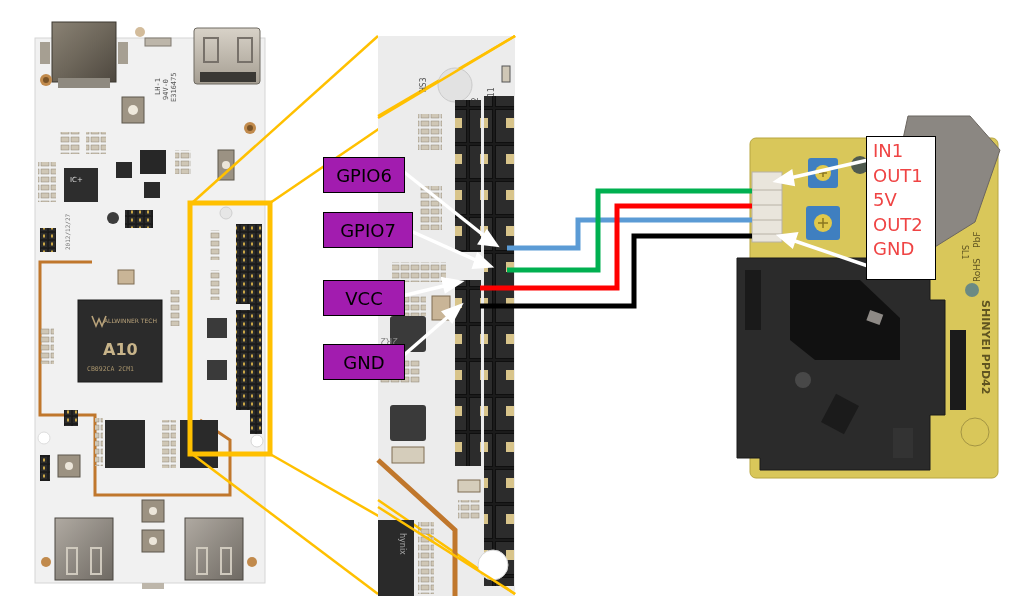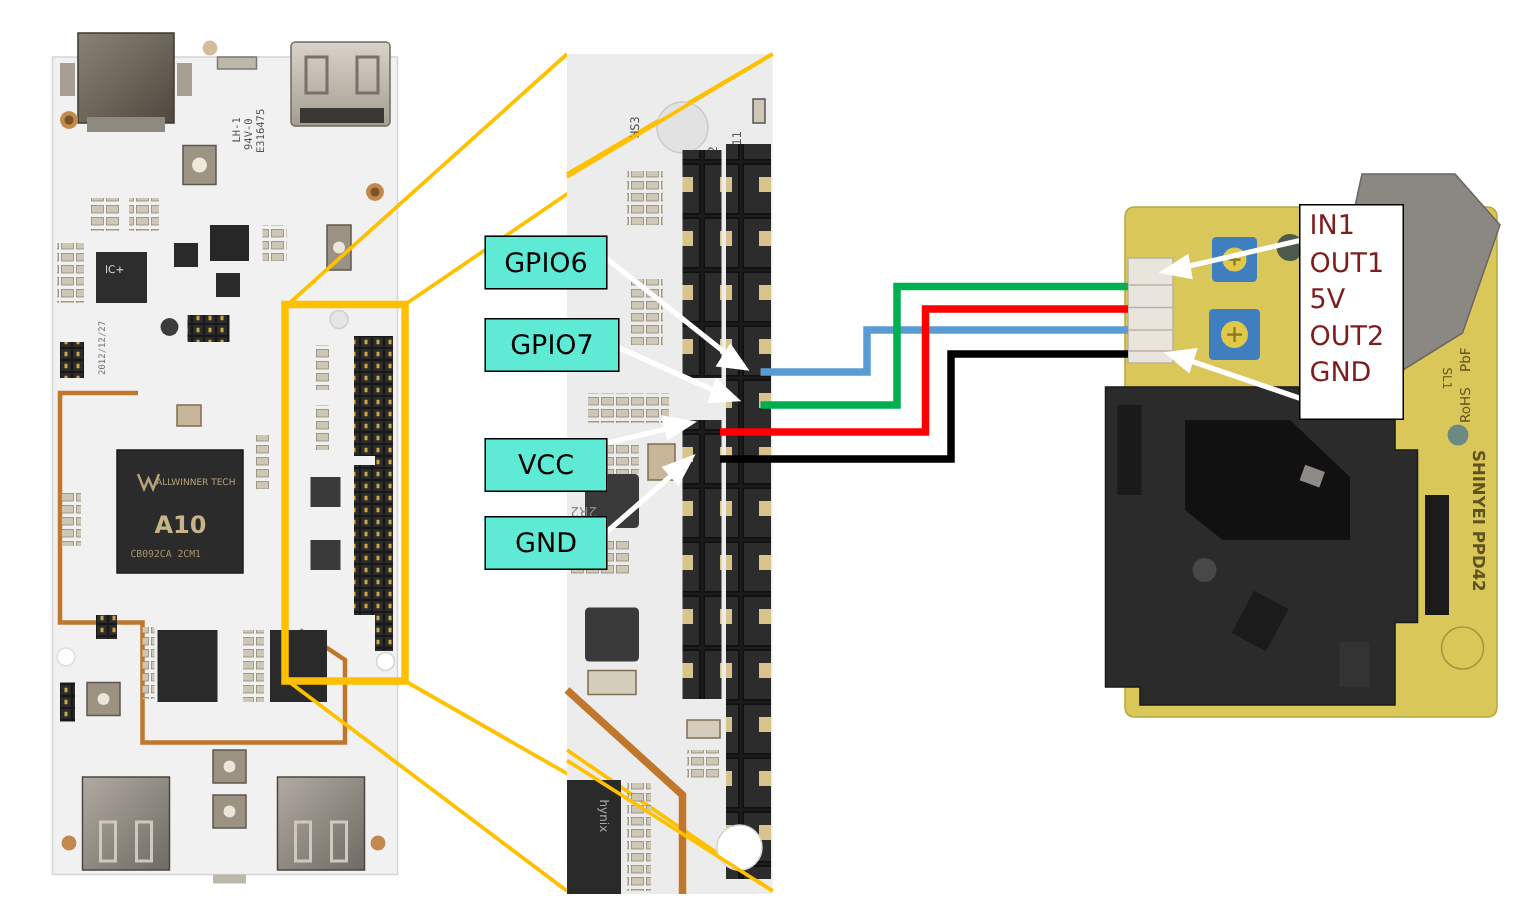--- a/index.html
+++ b/index.html
@@ -1,25 +1,25 @@
 <!DOCTYPE html>
 <html><head>
 <meta charset="utf-8">
 <style>
   html, body { margin:0; padding:0; background:#ffffff; }
   body { width:1025px; height:606px; position:relative; overflow:hidden; font-family:"DejaVu Sans", sans-serif; }
   #stage { position:absolute; left:0; top:0; width:1025px; height:606px; }
   .label-box {
-    position:absolute; background:#5eead4; border:1.5px solid #000;
+    position:absolute; background:#a21caf; border:1.5px solid #000;
     font-family:"DejaVu Sans", sans-serif; font-size:18px; color:#000;
     display:flex; align-items:center; justify-content:center; box-sizing:border-box;
   }
   .pin-list {
     position:absolute; background:#ffffff; border:1.5px solid #000; box-sizing:border-box;
-    font-family:"DejaVu Sans", sans-serif; font-size:18px; color:#7f1d1d;
+    font-family:"DejaVu Sans", sans-serif; font-size:18px; color:#ef4444;
     padding:2px 6px; line-height:24.5px;
   }
   .pin-list div { white-space:nowrap; }
 </style>
 </head>
 <body>
 
 <svg id="stage" width="1025" height="606" viewBox="0 0 1025 606" xmlns="http://www.w3.org/2000/svg">
   <defs>
     <linearGradient id="metal" x1="0" y1="0" x2="1" y2="1">
@@ -268,21 +268,21 @@
     <polygon points="460,306 452,321 444,312"></polygon>
     <line x1="868" y1="160" x2="790" y2="178"></line>
     <polygon points="777,181 791,172 793,184"></polygon>
     <line x1="868" y1="266" x2="792" y2="240"></line>
     <polygon points="780,236 796,234 792,246"></polygon>
   </g>
 </svg>
 
 <div class="label-box" style="left:323px;top:157px;width:82px;height:36px;">GPIO6</div>
 <div class="label-box" style="left:323px;top:212px;width:90px;height:36px;">GPIO7</div>
-<div class="label-box" style="left:323px;top:292px;width:82px;height:36px;">VCC</div>
+<div class="label-box" style="left:323px;top:280px;width:82px;height:36px;">VCC</div>
 <div class="label-box" style="left:323px;top:344px;width:82px;height:36px;">GND</div>
 
 <div class="pin-list" style="left:866px;top:136px;width:70px;height:144px;">
   <div>IN1</div>
   <div>OUT1</div>
   <div>5V</div>
   <div>OUT2</div>
   <div>GND</div>
 </div>
 

